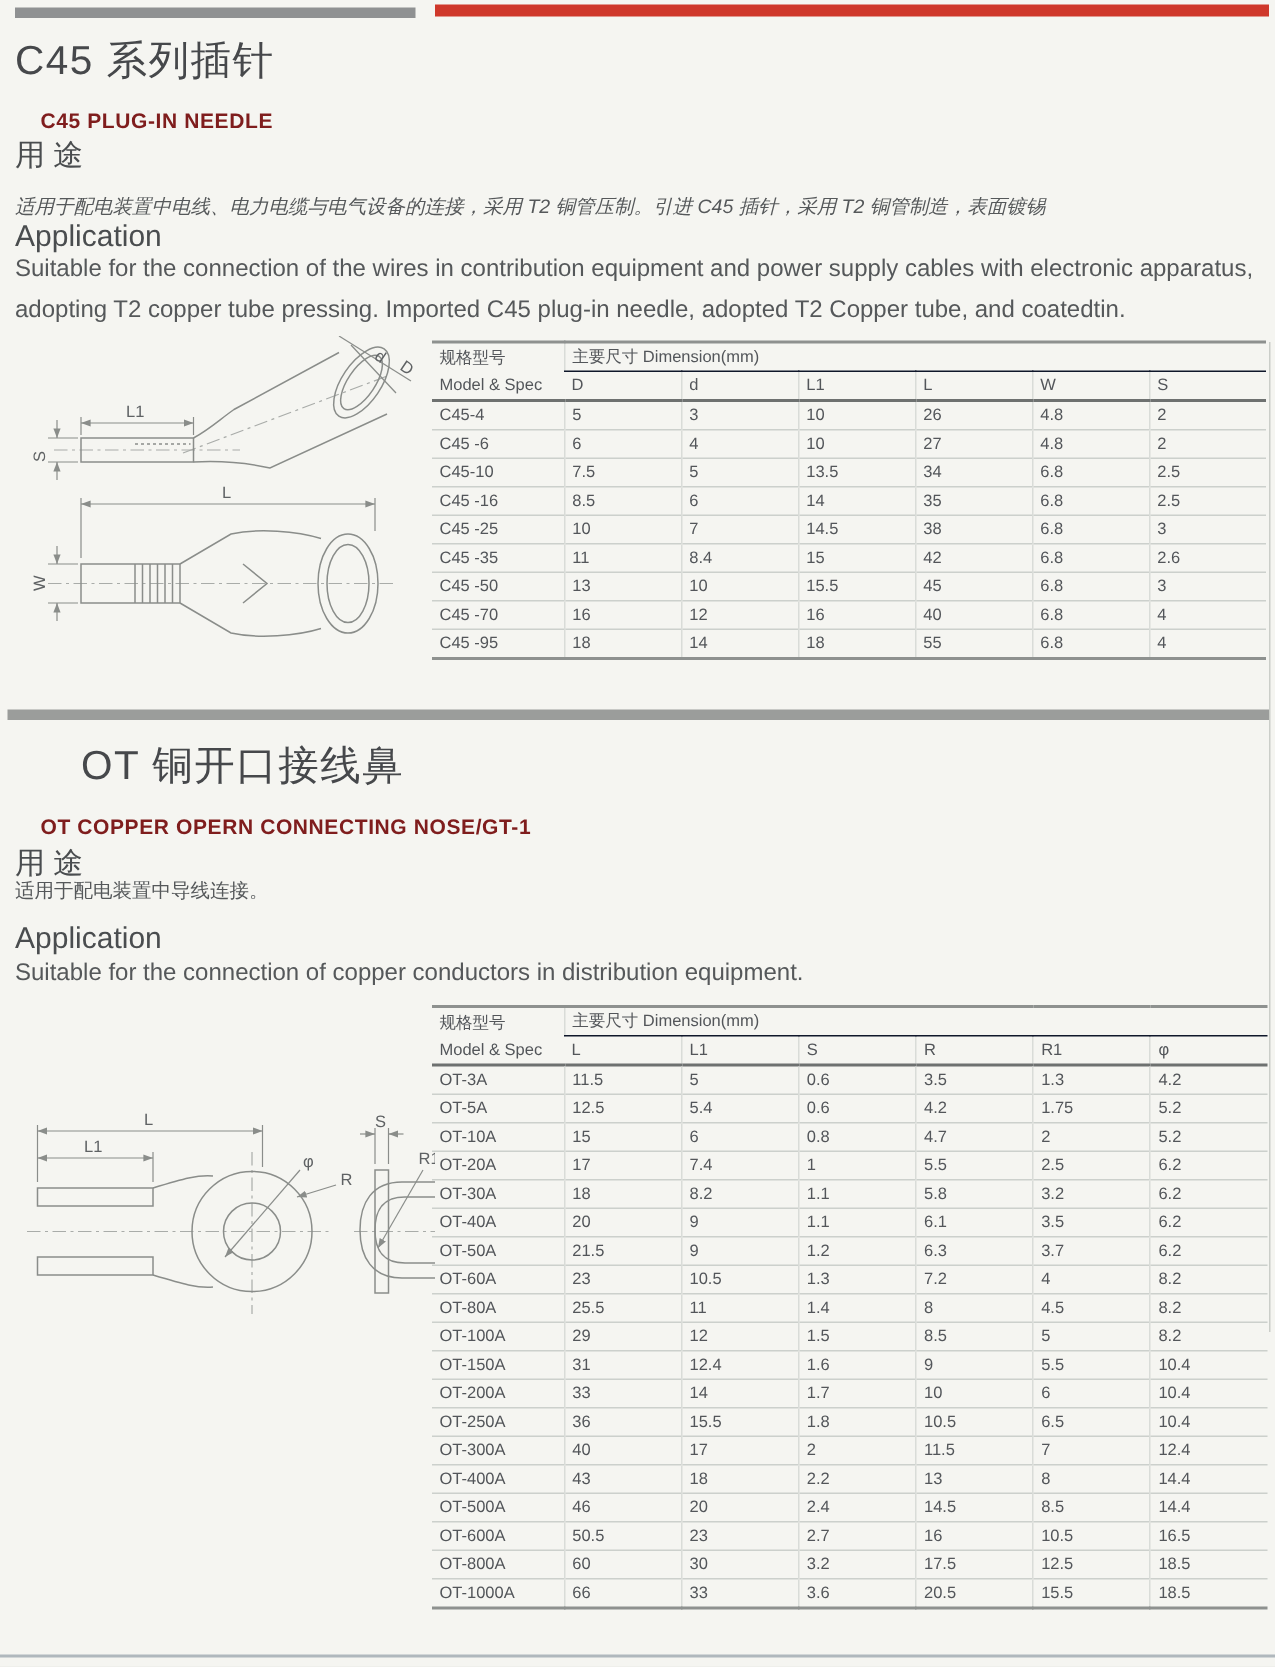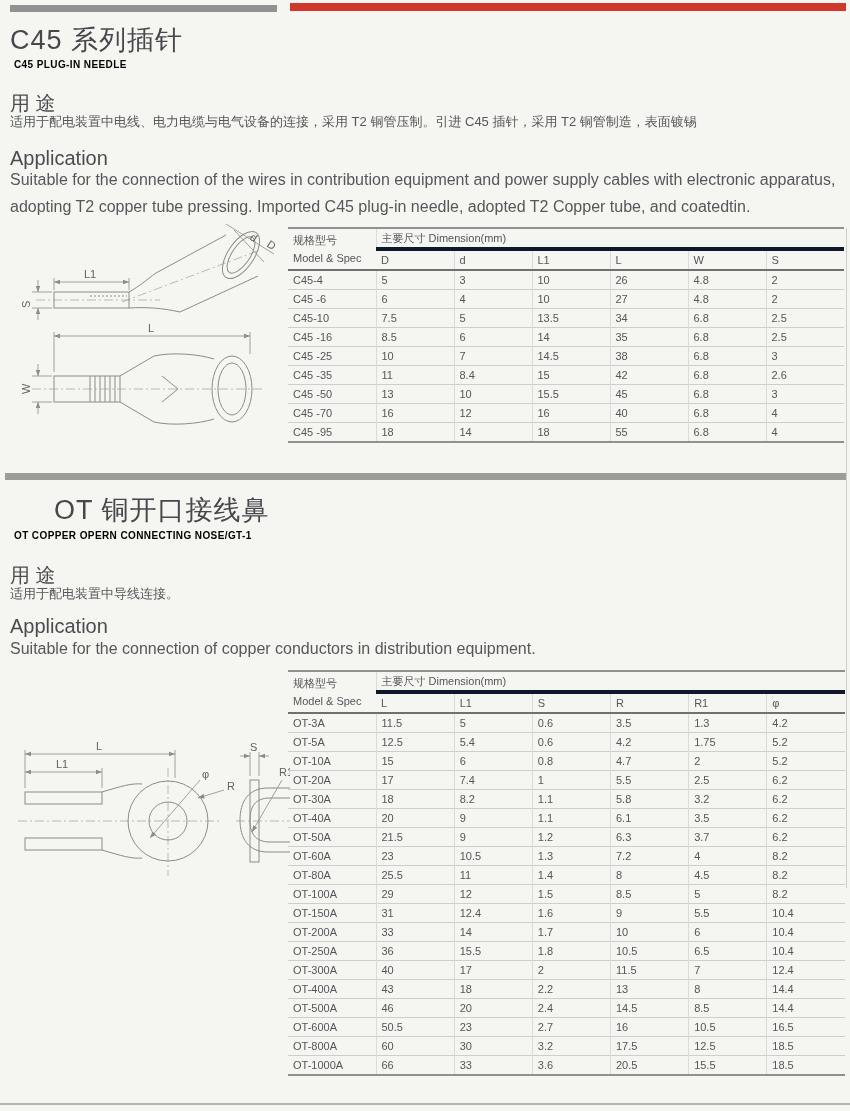--- a/index.html
+++ b/index.html
@@ -13,22 +13,22 @@
   .bar-red   { left:290px; top:3px; width:556px; height:8px; background:#cf382b; }
   .divider   { left:5px; top:473px; width:841px; height:7px; background:#9b9d9b; }
   .bottom-line { left:0; top:1103px; width:850px; height:2px; background:#b0b8bd; }
   .scan-edge { left:846px; top:228px; width:1px; height:660px; background:#cbcec9; }
 
   .sec-title {
     position:absolute; left:10px; margin:0;
     font-size:27px; font-weight:500; color:#46484b; letter-spacing:1px;
   }
   .sec-sub {
-    position:absolute; left:11px; margin:3px;
-    font-size:10px; font-weight:600; color:#000000; letter-spacing:0.4px;
+    position:absolute; left:11px; margin:16px;
+    font-size:14px; font-weight:600; color:#7f1d1d; letter-spacing:0.4px;
   }
   .h-usage, .h-app {
     position:absolute; left:10px; margin:0;
     font-size:20px; font-weight:500; color:#4a4d4f;
   }
   .txt {
     position:absolute; left:10px; margin:0;
     font-size:13px; color:#55585a; line-height:27px;
   }
   .txt-en { font-size:16px; width:836px; }
@@ -42,21 +42,21 @@
   #table1 { left:288px; top:227px; width:556px; }
   #table2 { left:288px; top:670px; width:557px; }
   .spec-table col.c-spec { width:88px; }
   .spec-table th, .spec-table td {
     font-weight:400; text-align:left; padding:0 2px 0 5px;
     height:18px; line-height:18px; vertical-align:middle;
     border-left:1px solid #d9dcd8; white-space:nowrap; overflow:hidden;
   }
   .spec-table th:first-child, .spec-table td:first-child { border-left:none; }
   .spec-table th.spec-cell { border-bottom:2px solid #6e7170; vertical-align:middle; }
-  .spec-table th.dim-cell  { border-bottom:4px solid #0f172a; }
+  .spec-table th.dim-cell  { border-bottom:1px solid #0f172a; }
   .spec-table tr.hrow2 th  { border-bottom:2px solid #6e7170; }
   .spec-table tbody tr + tr td { border-top:1px solid #ccd0cc; }
 
   
   svg.diagram { position:absolute; }
   #diagram1 { left:2px;  top:224px; }
   #diagram2 { left:0px;  top:740px; }
   svg.diagram .ln   { stroke:#8a8d8a; stroke-width:1; fill:none; }
   svg.diagram .cl   { stroke:#a9aca9; stroke-width:0.8; fill:none; stroke-dasharray:9 3 2 3; }
   svg.diagram .dim  { stroke:#8a8d8a; stroke-width:0.8; fill:none; }
@@ -66,21 +66,21 @@
 <body>
 
 <div class="page">
 
   <div class="bar bar-gray1"></div>
   <div class="bar bar-red"></div>
 
   <h1 class="sec-title" style="top:22px;">C45 系列插针</h1>
   <p class="sec-sub" style="top:56px;">C45 PLUG-IN NEEDLE</p>
   <h2 class="h-usage" style="top:90px;">用 途</h2>
-  <p class="txt" style="top:108px;">适用于配电装置中电线、电力电缆与电气设备的连接，采用 T2 铜管压制。引进 C45 插针，采用 T2 铜管制造，表面镀锡</p>
+  <p class="txt" style="top:124px;font-style:italic;">适用于配电装置中电线、电力电缆与电气设备的连接，采用 T2 铜管压制。引进 C45 插针，采用 T2 铜管制造，表面镀锡</p>
   <h2 class="h-app" style="top:147px;">Application</h2>
   <p class="txt txt-en" style="top:166px;">Suitable for the connection of the wires in contribution equipment and power supply cables with electronic apparatus, adopting T2 copper tube pressing.  Imported C45 plug-in needle, adopted T2 Copper tube, and coatedtin.</p>
 
   <svg id="diagram1" class="diagram" width="285" height="214" viewBox="0 0 285 214">
     <defs>
       <marker id="arr" markerWidth="9" markerHeight="8" refX="8" refY="4" orient="auto-start-reverse">
         <path d="M0,1 L8,4 L0,7 z" fill="#8a8d8a"></path>
       </marker>
     </defs>
 

